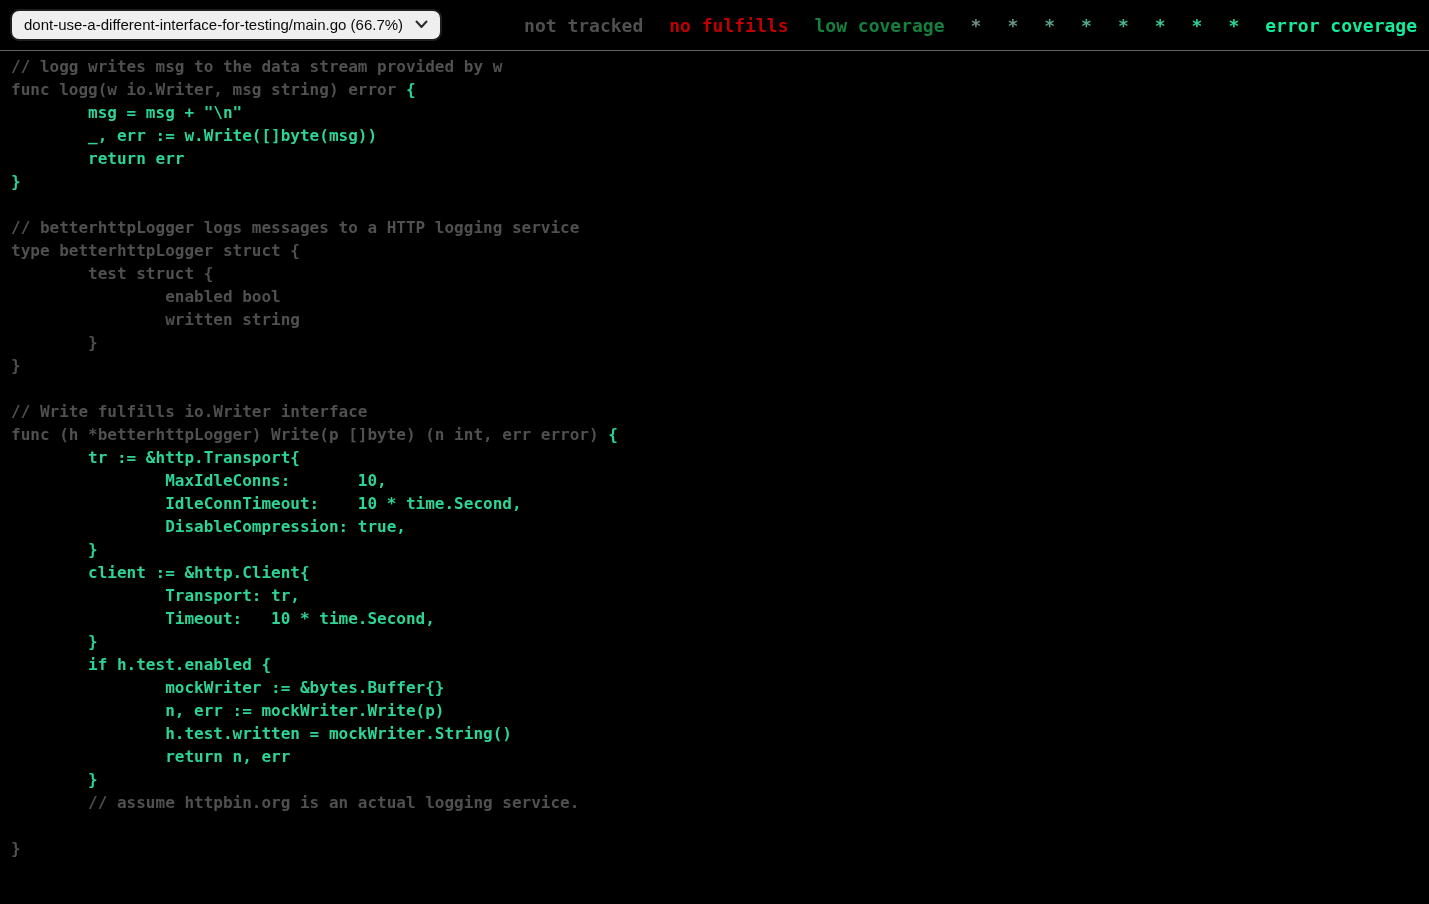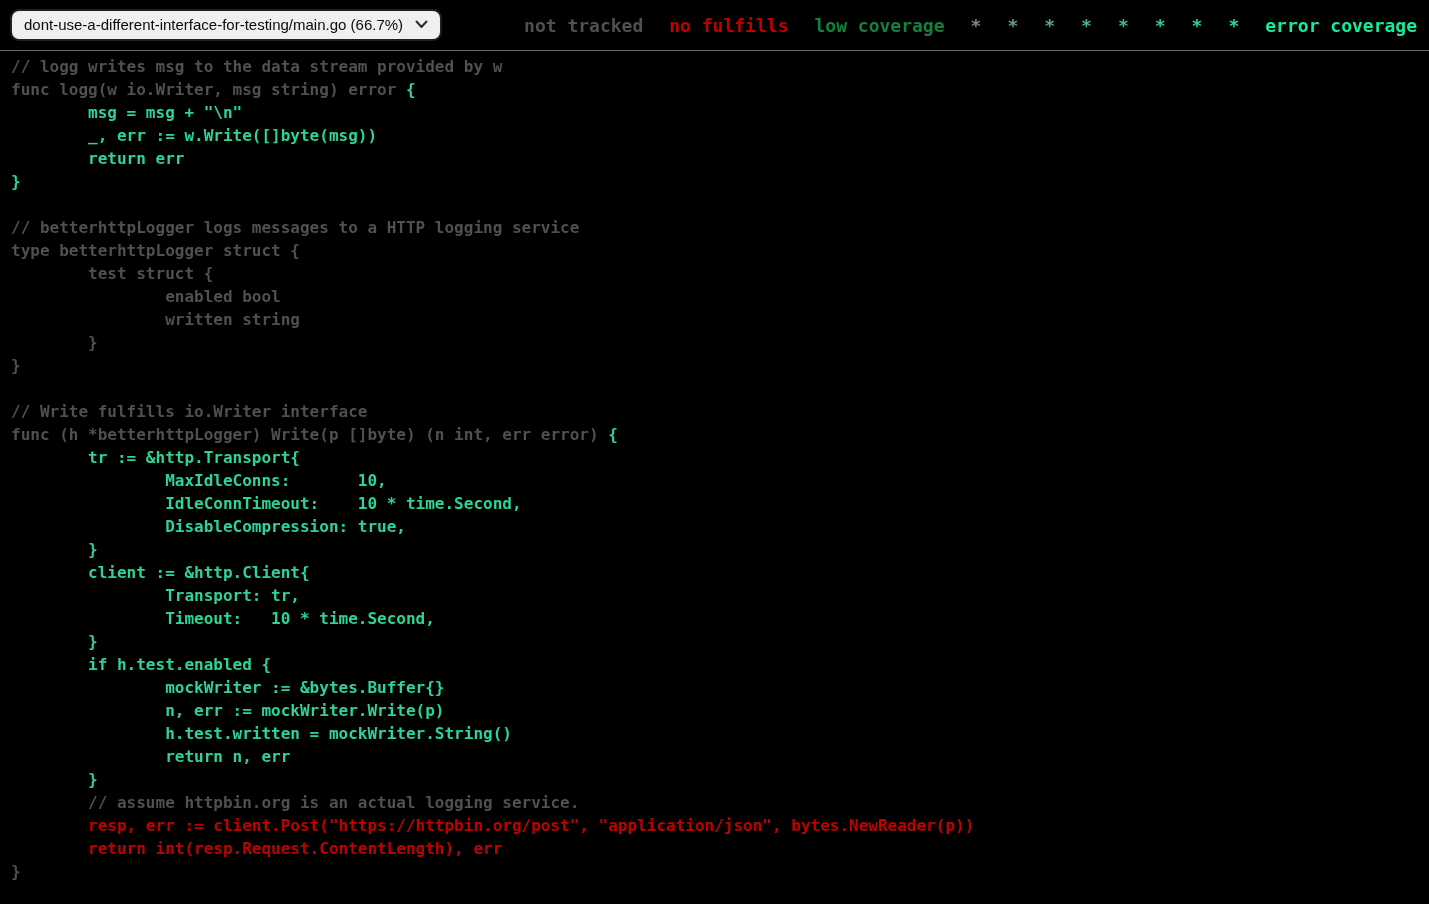--- a/index.html
+++ b/index.html
@@ -114,15 +114,14 @@
 		Transport: tr,
 		Timeout:   10 * time.Second,
 	}
 	if h.test.enabled {
 		mockWriter := &amp;bytes.Buffer{}
 		n, err := mockWriter.Write(p)
 		h.test.written = mockWriter.String()
 		return n, err
 	}</span><span style="color: rgb(80, 80, 80);">
 	// assume httpbin.org is an actual logging service.
-	</span><span style="color: rgb(192, 0, 0);">resp, err := client.Post("https://httpbin.org/post", "application/json", bytes.NewReader(p))
-	return int(resp.Request.ContentLength), err</span><span style="color: rgb(80, 80, 80);">
+	</span><span style="color: rgb(80, 80, 80);">
 }</span></pre>
 
 </body></html>

